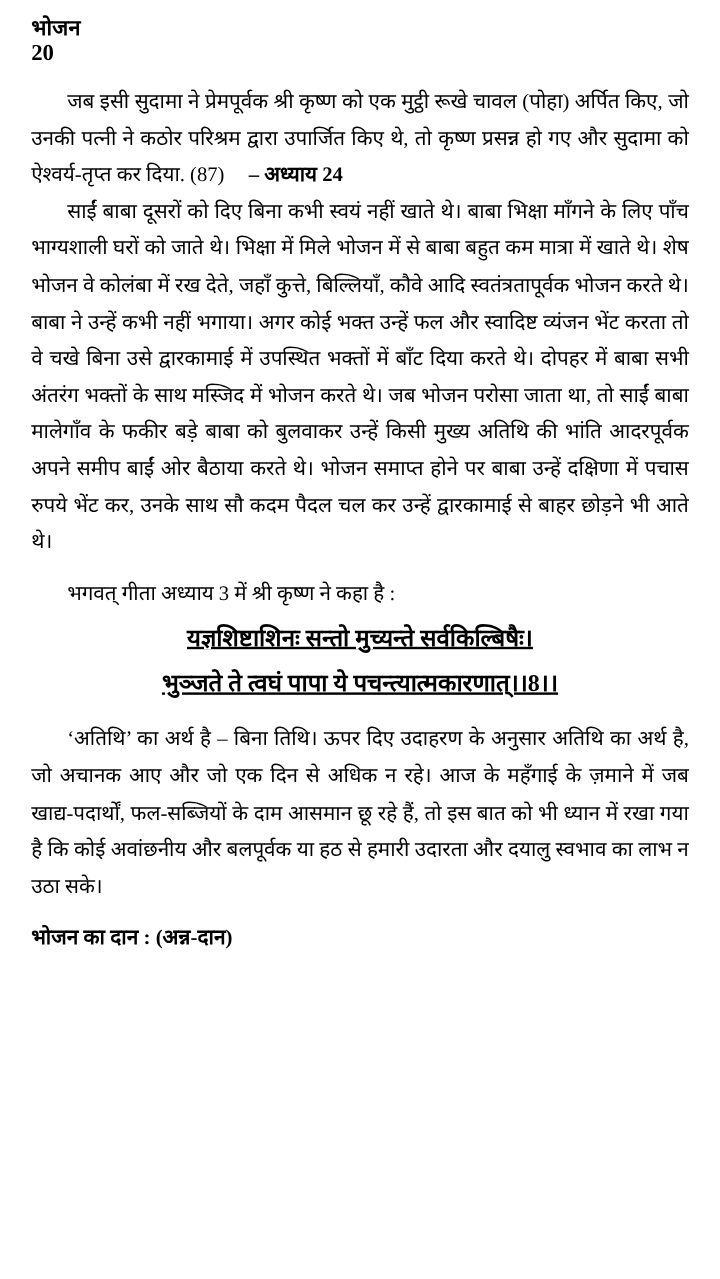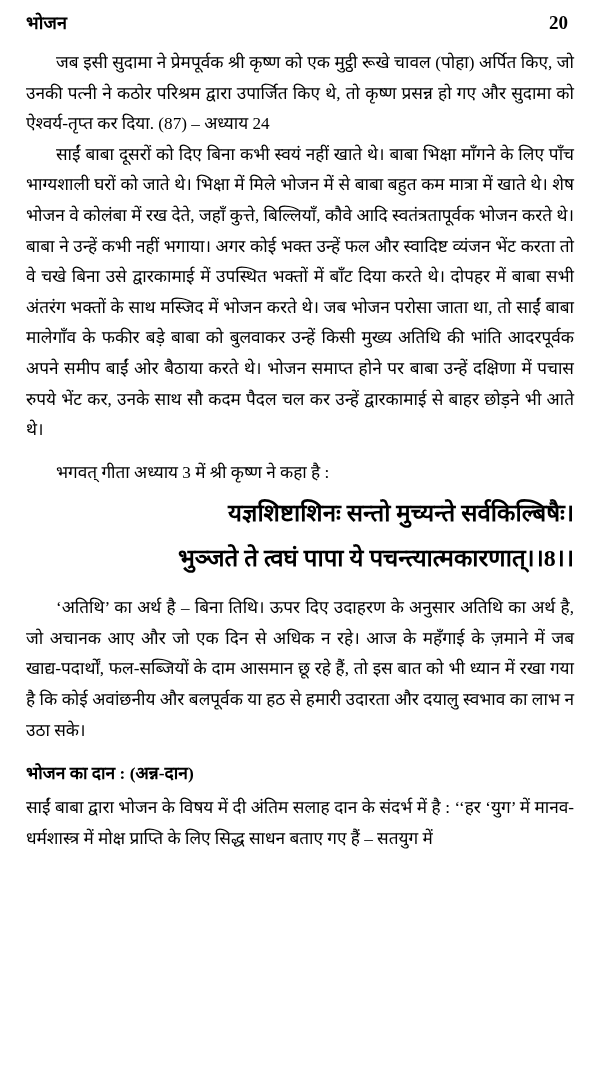--- a/index.html
+++ b/index.html
@@ -17,24 +17,25 @@
   .page {
     position: relative;
     width: 600px;
     height: 1066px;
     box-sizing: border-box;
     padding: 10px 26px 0 26px;
   }
   .header {
     display: flex;
     justify-content: space-between;
-    align-items: flex-end;
+    align-items: flex-start;
     font-size: 18px;
     font-weight: bold;
     margin-bottom: 14px;
+    flex-direction: column;
   }
   .header .chapter {
     letter-spacing: 0.2px;
   }
   .header .pageno {
     font-size: 19px;
     font-weight: bold;
     padding-right: 6px;
   }
   .body-text {
@@ -43,35 +44,37 @@
     text-align: justify;
     text-justify: inter-word;
   }
   p {
     margin: 0 0 0 0;
   }
   p.indent {
     text-indent: 30px;
   }
   .chapter-tag {
-    font-weight: normal;
+    font-weight: bold;
     white-space: nowrap;
+    margin-left: 16px;
   }
   .verse {
     font-weight: bold;
-    font-size: 24px;
+    font-size: 20px;
     line-height: 1.72;
-    text-align: right;
+    text-align: center;
     margin: 4px 0 2px 0;
+    text-decoration: underline;
   }
   .section-head {
     font-weight: bold;
     font-size: 17.4px;
     margin-top: 12px;
-    margin-bottom: 4px;
+    margin-bottom: 19px;
   }
   .spacer-sm { height: 6px; }
   .lastline {
     font-size: 17.2px;
     line-height: 1.78;
     text-align: justify;
   }
 </style>
 </head>
 <body>
@@ -102,16 +105,15 @@
 
     <div class="spacer-sm"></div>
 
 
     <div class="spacer-sm"></div>
 
     <p class="indent">‘अतिथि’ का अर्थ है – बिना तिथि। ऊपर दिए उदाहरण के अनुसार अतिथि का अर्थ है, जो अचानक आए और जो एक दिन से अधिक न रहे। आज के महँगाई के ज़माने में जब खाद्य-पदार्थों, फल-सब्जियों के दाम आसमान छू रहे हैं, तो इस बात को भी ध्यान में रखा गया है कि कोई अवांछनीय और बलपूर्वक या हठ से हमारी उदारता और दयालु स्वभाव का लाभ न उठा सके।</p>
 
     <p class="section-head">भोजन का दान : (अन्न-दान)</p>
 
-    <p class="lastline">साईं बाबा द्वारा भोजन के विषय में दी अंतिम सलाह दान के संदर्भ में है : ‘‘हर ‘युग’ में मानव-धर्मशास्त्र में मोक्ष प्राप्ति के लिए सिद्ध साधन बताए गए हैं – सतयुग में</p>
 
   </div>
 </div>
 
 </body></html>

